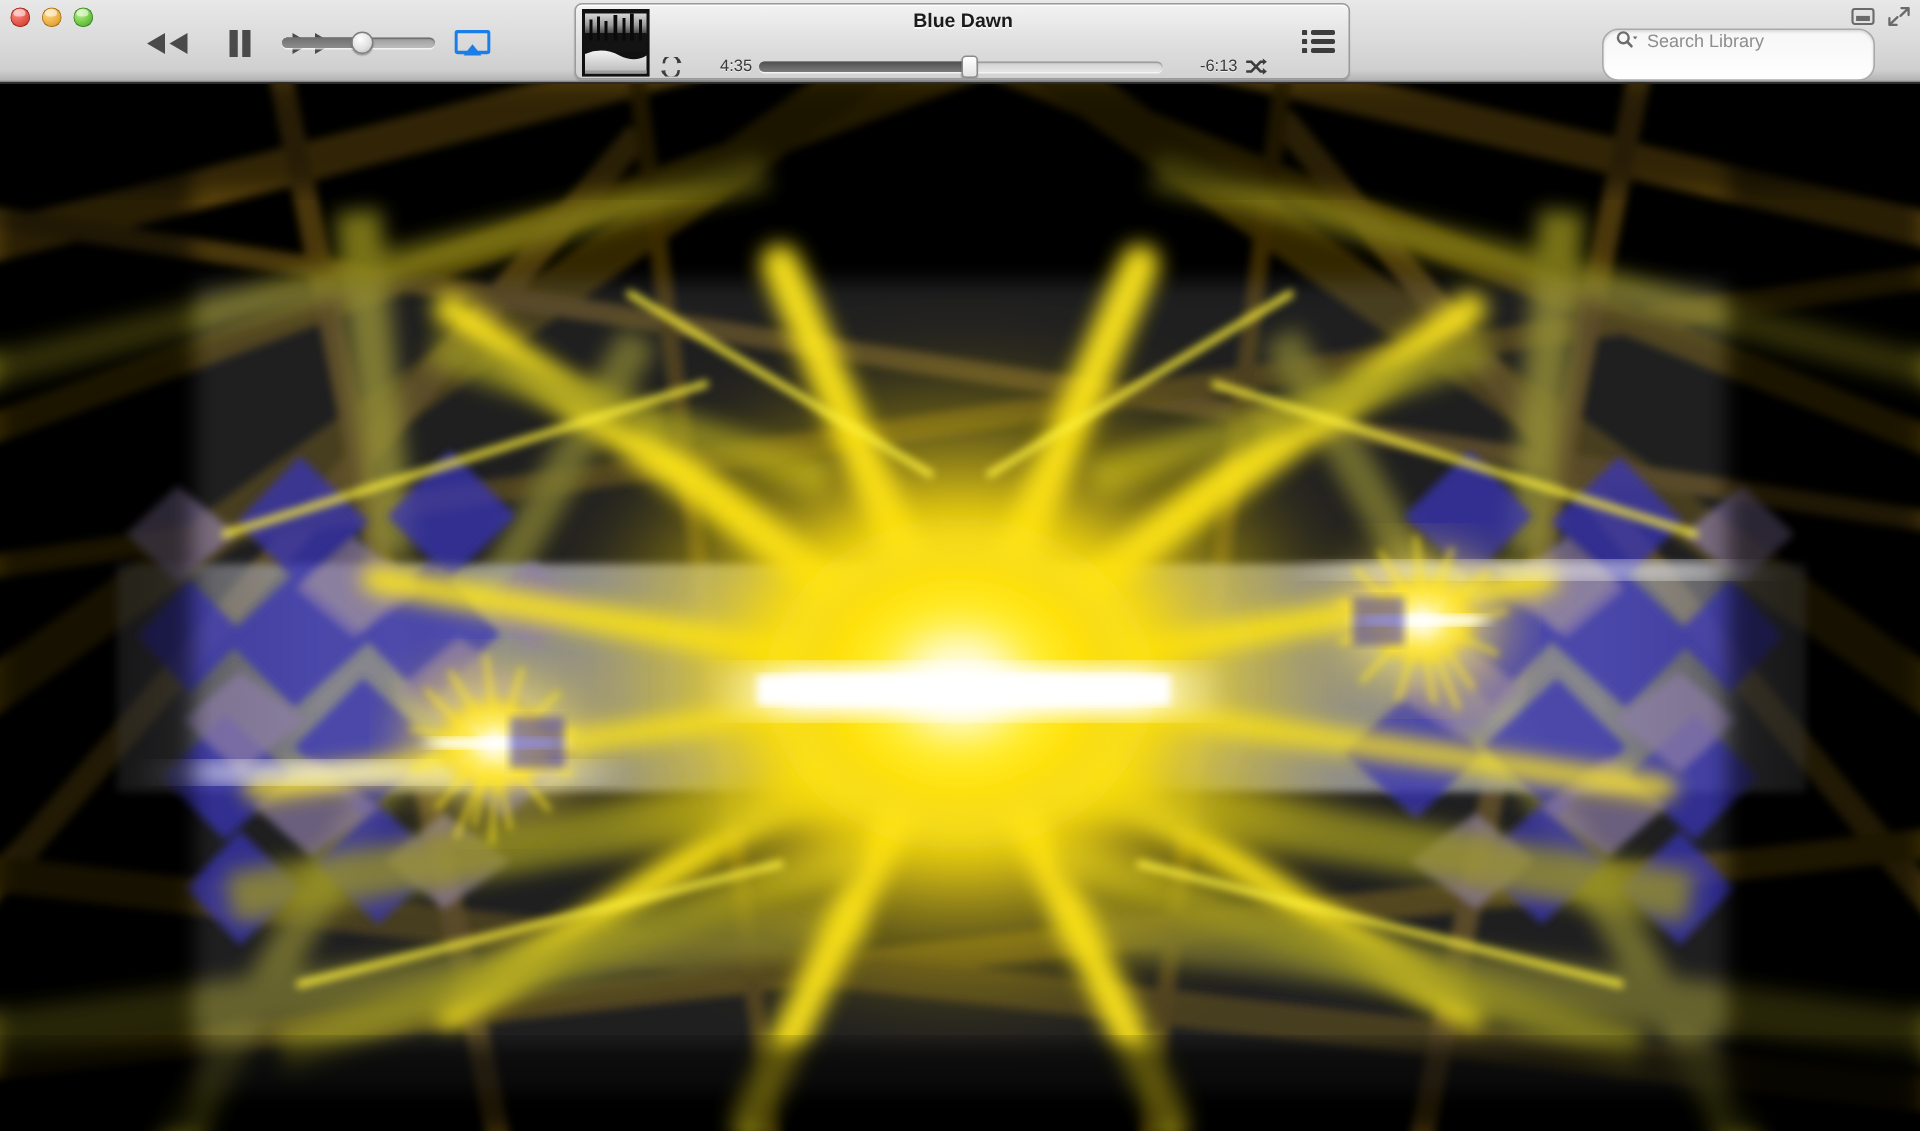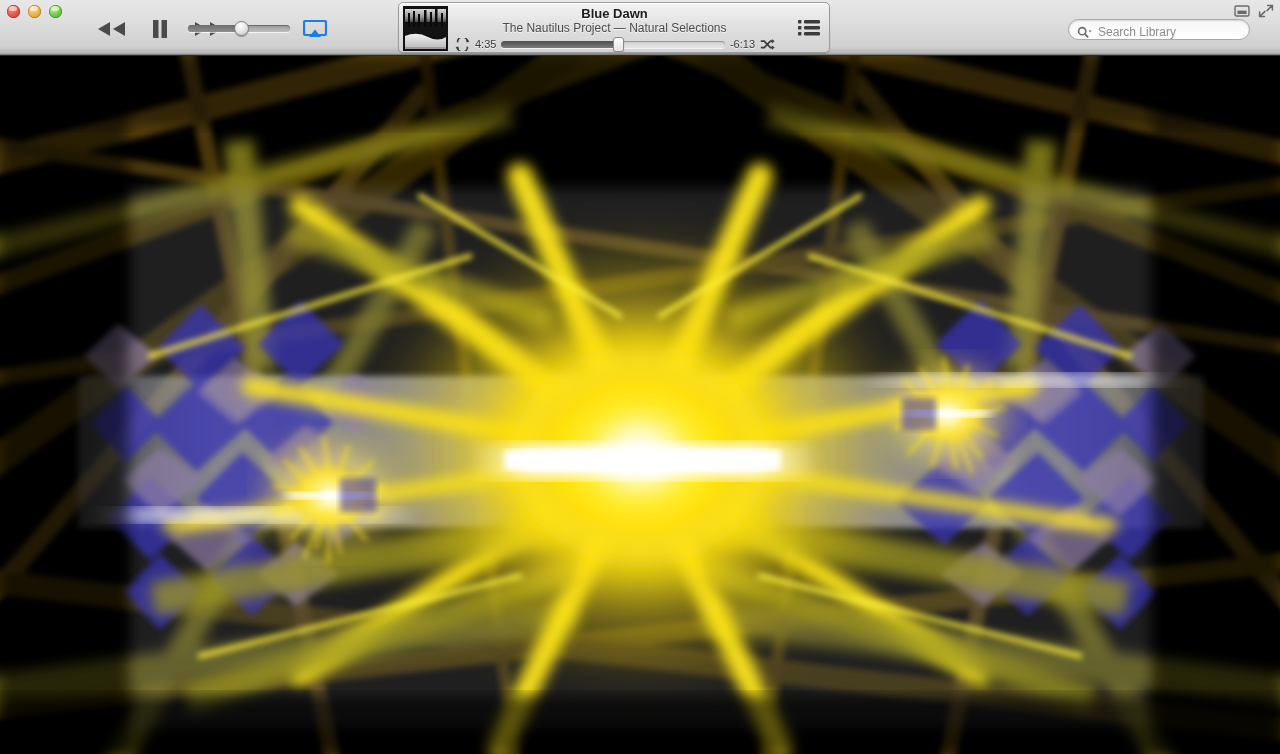--- a/index.html
+++ b/index.html
@@ -52,67 +52,67 @@
     position:absolute; top:-1px; width:15px; height:15px; margin-left:-7px; border-radius:50%;
     background:radial-gradient(circle at 40% 30%,#ffffff,#e2e2e2 55%,#b9b9b9);
     border:1px solid #7e7e7e; box-shadow:0 1px 1px rgba(0,0,0,.3);
   }
 
   
   #airplay{ position:absolute; left:303px; top:20px; width:24px; height:18px; }
 
   
   #lcd{
-    position:absolute; left:398px; top:2px; width:432px; height:51px;
+    position:absolute; left:383px; top:2px; width:517px; height:51px;
     background:linear-gradient(to bottom,#f3f3f3,#dedede 55%,#d2d2d2);
     border:1px solid #9b9b9b; border-radius:5px;
     box-shadow:inset 0 1px 0 rgba(255,255,255,.9), 0 1px 1px rgba(0,0,0,.18);
     overflow:hidden;
   }
   #artwork{
     position:absolute; left:4px; top:3px; width:45px; height:45px;
     background:#0c0c0c; overflow:hidden;
   }
   #lcd-text{ position:absolute; left:57px; top:3px; right:56px; text-align:center; }
   #track-title{ font-size:13px; font-weight:bold; color:#1c1c1c; line-height:15px;
                 text-shadow:0 1px 0 rgba(255,255,255,.75); white-space:nowrap; overflow:hidden; }
   #track-sub{ font-size:12px; color:#4a4a4a; line-height:14px;
               text-shadow:0 1px 0 rgba(255,255,255,.7); white-space:nowrap; overflow:hidden; }
 
   #scrub-row{
     position:absolute; left:56px; top:33px; right:54px; height:16px;
     display:flex; align-items:center; gap:5px;
   }
   .lcd-time{ font-size:11px; color:#3a3a3a; text-shadow:0 1px 0 rgba(255,255,255,.7);
-             white-space:nowrap; font-variant-numeric:tabular-nums; }
+             white-space:nowrap; font-variant-numeric:tabular-nums;margin-left:20px; }
   #scrub{ position:relative; flex:1; height:12px; }
   #scrub-track{
     position:absolute; left:0; top:3px; width:100%; height:7px; border-radius:4px;
     background:linear-gradient(to bottom,#cfcfcf,#e6e6e6);
     box-shadow:inset 0 1px 1px rgba(0,0,0,.3), 0 1px 0 rgba(255,255,255,.75);
   }
   #scrub-fill{
     position:absolute; left:0; top:3px; height:7px; border-radius:4px 0 0 4px;
     background:linear-gradient(to bottom,#4f4f4f,#7b7b7b);
   }
   #scrub-knob{
     position:absolute; top:-1px; width:11px; height:15px; margin-left:-5px; border-radius:3px;
     background:linear-gradient(to bottom,#ffffff,#e4e4e4);
     border:1px solid #8a8a8a; box-shadow:0 1px 1px rgba(0,0,0,.28);
   }
   #queue-btn{ position:absolute; right:6px; top:12px; width:28px; height:26px;
               display:flex; align-items:center; justify-content:center; }
 
   
   #search{
-    position:absolute; left:1068px; top:19px; width:182px; height:21px;
+    position:absolute; left:1068px; top:19px; width:182px; height:35px;
     background:linear-gradient(to bottom,#f6f6f6,#ffffff);
     border:1px solid #a9a9a9; border-radius:11px;
     box-shadow:inset 0 1px 2px rgba(0,0,0,.14);
-    display:flex; align-items:flex-end; padding:0 8px;
+    display:flex; align-items:flex-start; padding:0 8px;
   }
   #search-text{ font-size:12px; color:#8d8d8d; margin-left:6px; }
 
   
   #win-icons{ position:absolute; right:6px; top:4px; display:flex; gap:8px; align-items:center; }
 
   
   #viz{
     position:absolute; left:0; top:56px; width:1280px; height:698px;
     background:#000; overflow:hidden;
@@ -191,21 +191,20 @@
           <rect x="32" y="3" width="2.5" height="18"></rect>
           <rect x="38" y="7" width="2" height="14"></rect>
         </g>
         <path d="M2 30 Q14 25 25 31 Q35 36 43 31 L43 43 L2 43 Z" fill="url(#snowG)"></path>
         <rect x="2" y="41" width="41" height="2" fill="#9d9d9d"></rect>
       </svg>
     </div>
 
     <div id="lcd-text">
       <div id="track-title">Blue Dawn</div>
-      <div id="track-sub">The Nautilus Project — Natural Selections</div>
     </div>
 
     <div id="scrub-row">
       <span style="display:flex;align-items:center;">
         <svg width="15" height="13" viewBox="0 0 15 13">
           <path d="M2.6 4.2 A4.4 4.4 0 0 1 12.4 3.6" fill="none" stroke="#3c3c3c" stroke-width="1.7"></path>
           <path d="M12.4 8.8 A4.4 4.4 0 0 1 2.6 9.4" fill="none" stroke="#3c3c3c" stroke-width="1.7"></path>
           <path d="M12.9 1.2 L14.3 3.9 L11.2 4.2 Z" fill="#3c3c3c"></path>
           <path d="M2.1 11.8 L0.7 9.1 L3.8 8.8 Z" fill="#3c3c3c"></path>
         </svg>

